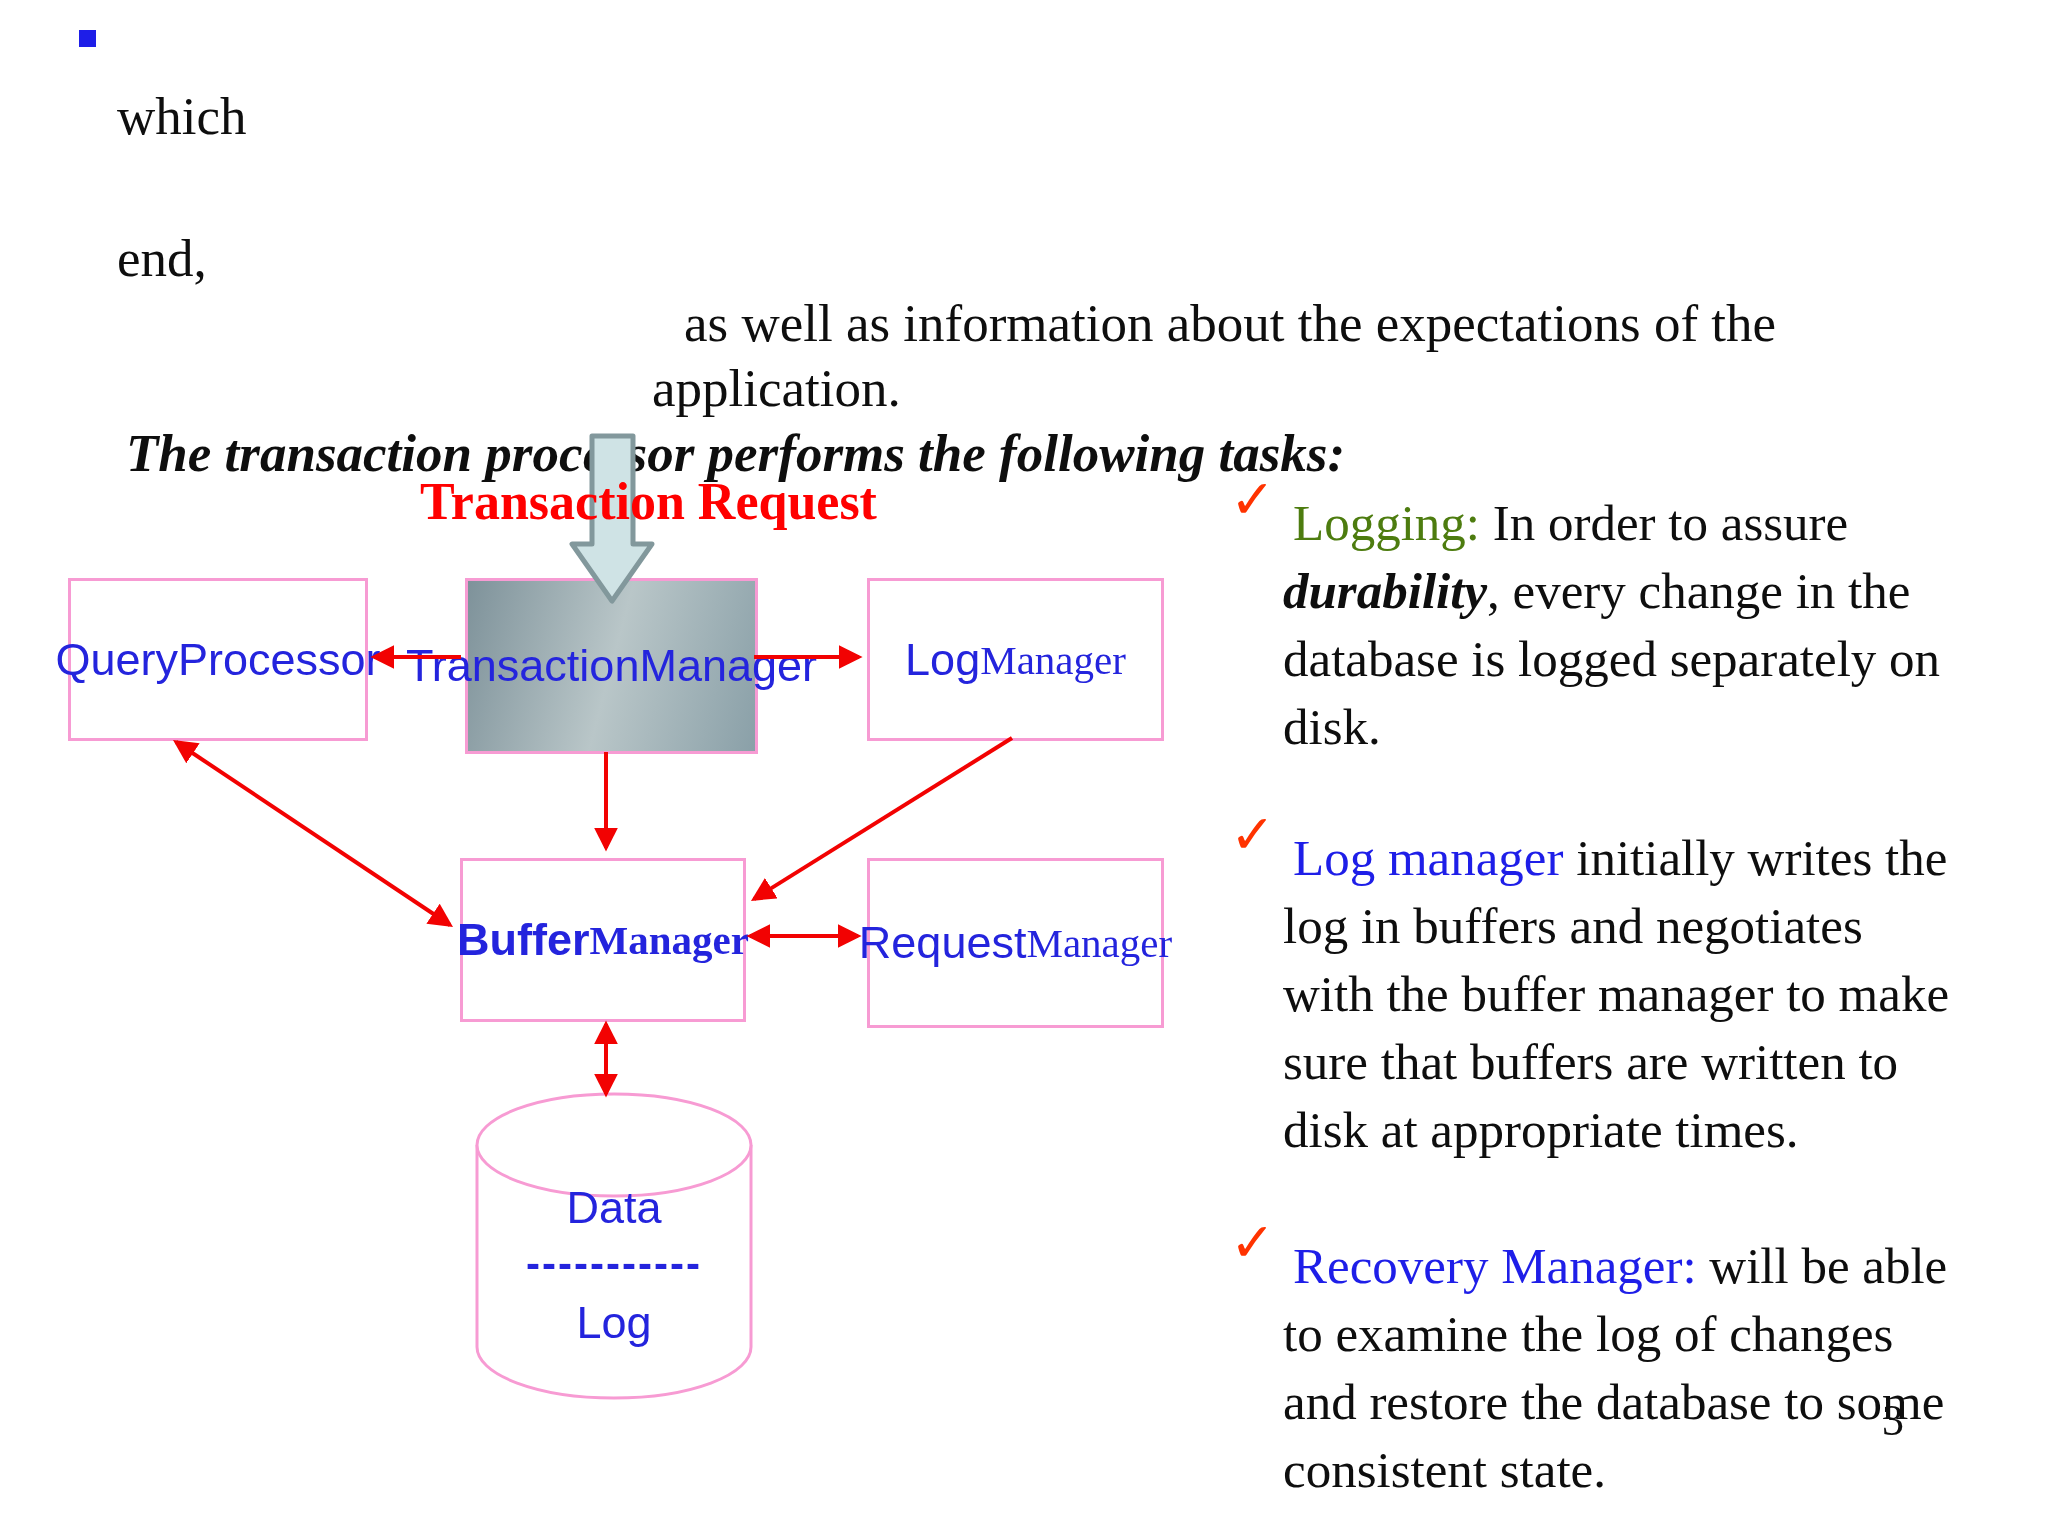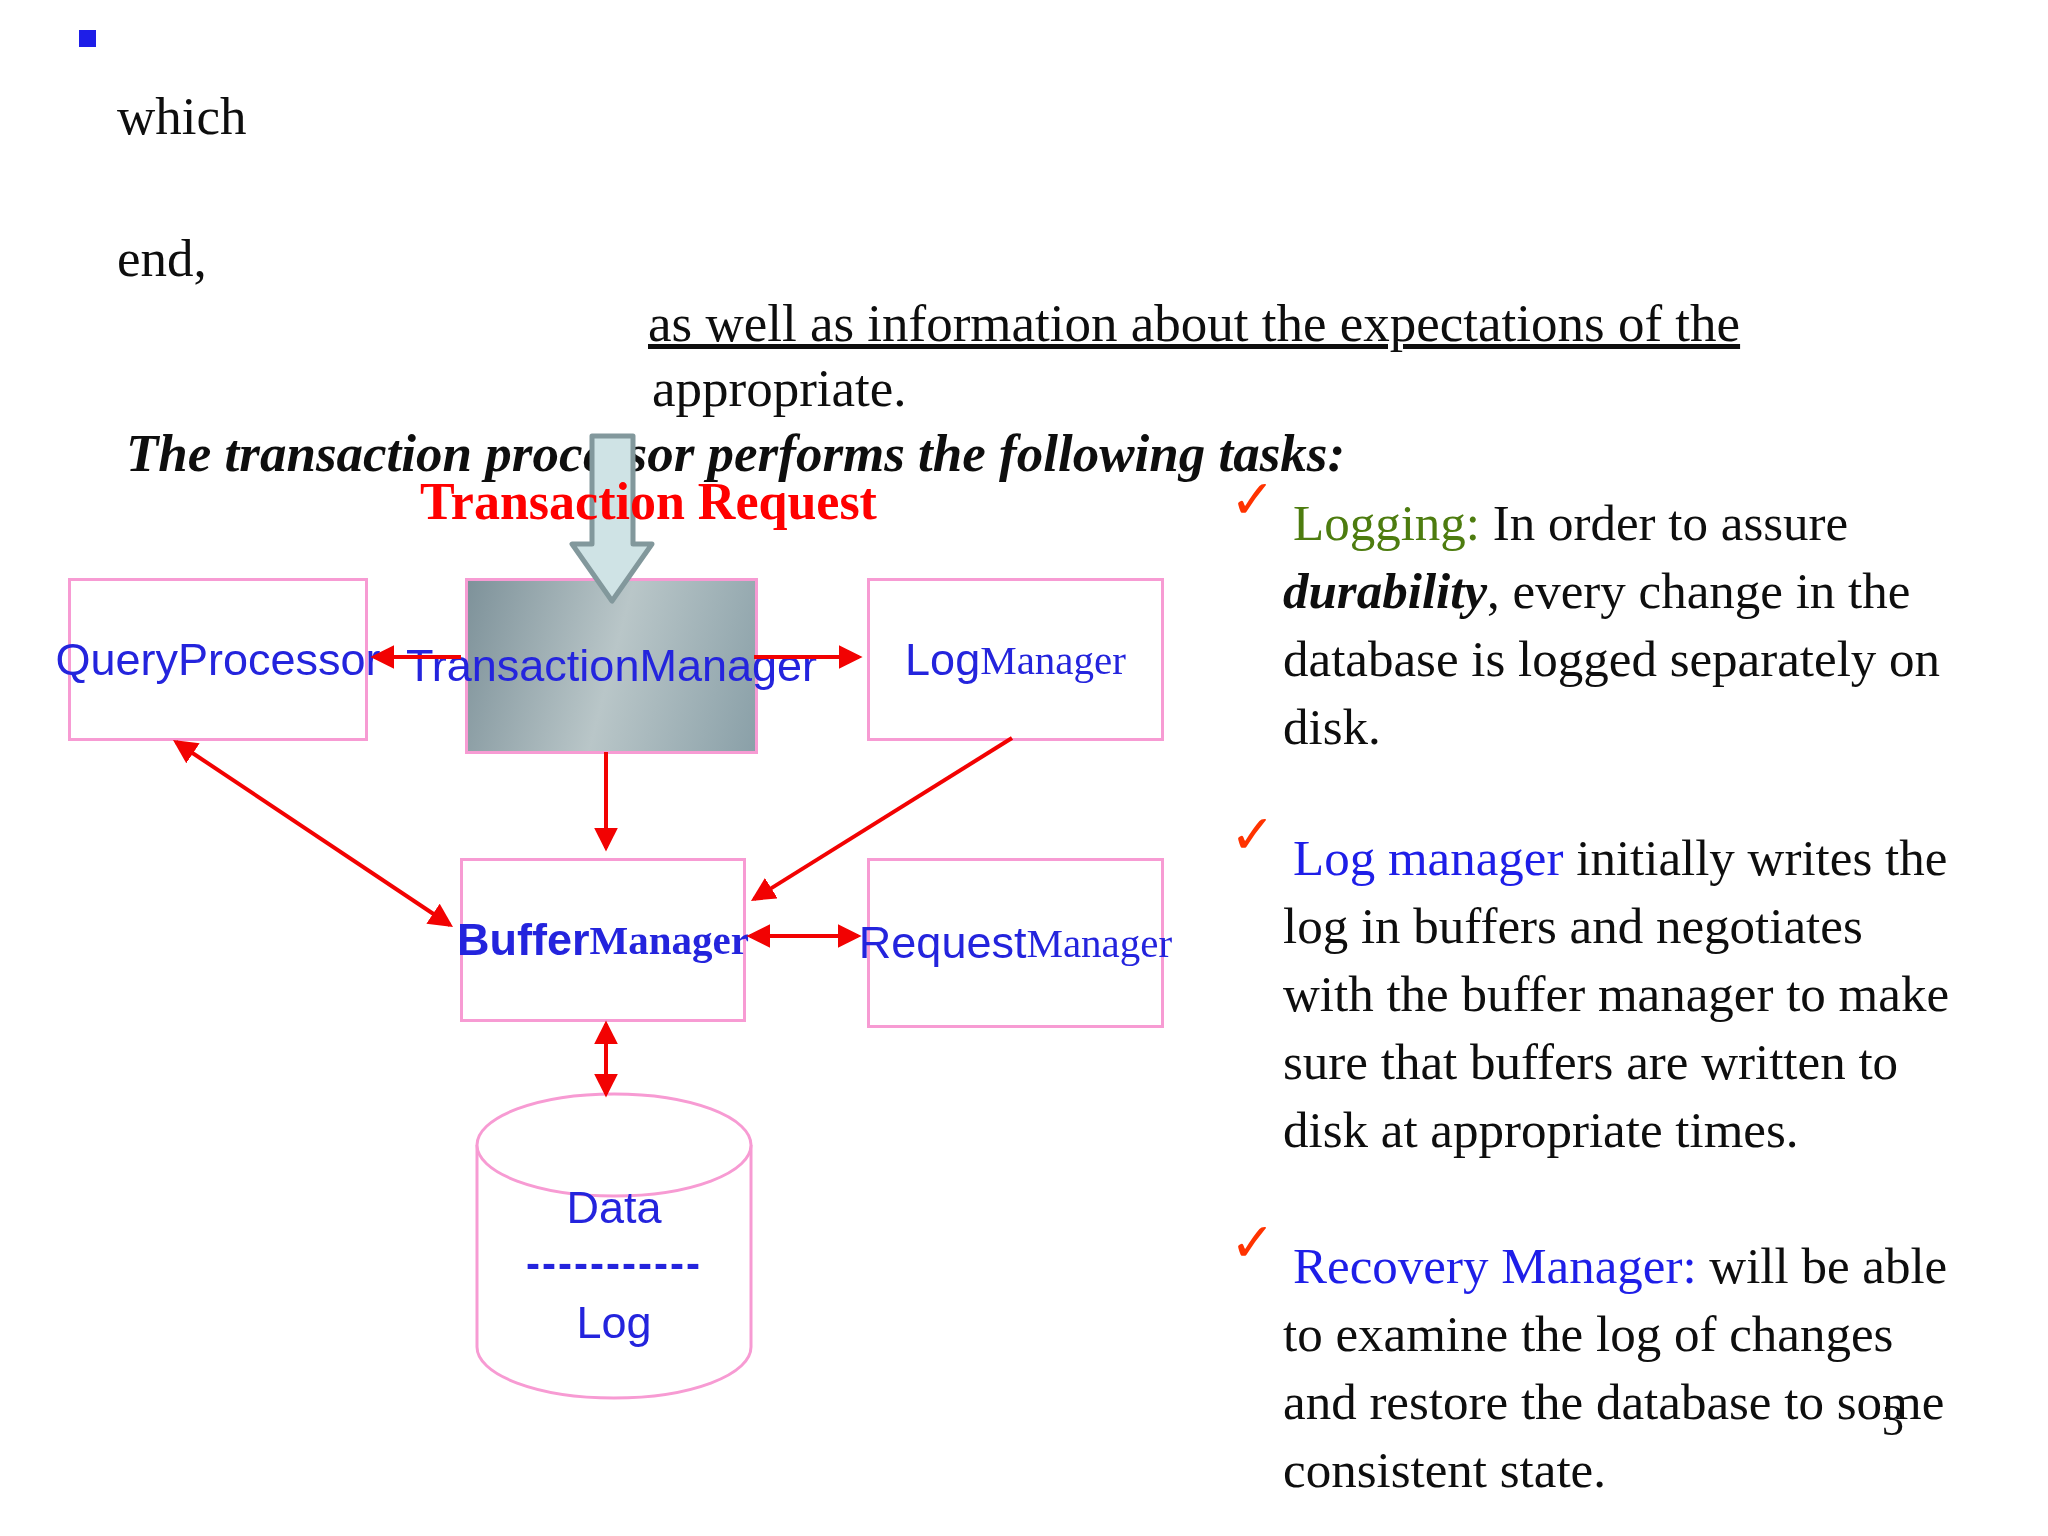--- a/index.html
+++ b/index.html
@@ -6,21 +6,21 @@
   .slide{position:relative;width:2048px;height:1536px;background:#ffffff;overflow:hidden;
          font-family:"Liberation Serif",serif;color:#0e0e0e;}
   .abs{position:absolute;}
   
   .sq{position:absolute;left:79px;top:30px;width:17px;height:17px;background:#1e1ee8;}
   .tl{position:absolute;font-size:53px;line-height:64px;white-space:nowrap;}
   .tl1{left:138px;top:21px;}
   .tl2{left:117px;top:84px;}
   .tl3{left:680px;top:147px;}
   .tl4{left:117px;top:226px;}
-  .tl5{left:648px;top:291px;text-decoration:underline;}
+  .tl5{left:684px;top:291px;}
   .tl6{left:652px;top:356px;}
   .tl7{left:126px;top:421px;}
   .c-blue{color:#1e1ee8;}
   .c-orange{color:#4d7c0f;}
   .b{font-weight:bold;}
   .bi{font-weight:bold;font-style:italic;}
   
   .req{position:absolute;left:420px;top:472px;font-size:52px;font-weight:bold;color:#ff0000;
        white-space:nowrap;z-index:6;}
   
@@ -60,21 +60,21 @@
 </head>
 <body>
 
 <div class="slide">
 
   <div class="sq"></div>
 
   <div class="tl tl2">which</div>
   <div class="tl tl4">end,</div>
   <div class="tl tl5">as well as information about the expectations of the</div>
-  <div class="tl tl6">appropriate.</div>
+  <div class="tl tl6">application.</div>
   <div class="tl tl7 bi">The transaction processor performs the following tasks:</div>
 
   <div class="req">Transaction Request</div>
 
   <div class="box qp">
     <div class="bx-l1">Query</div>
     <div class="bx-l2">Processor</div>
   </div>
   <div class="box tm">
     <div class="bx-l1">Transaction</div>

